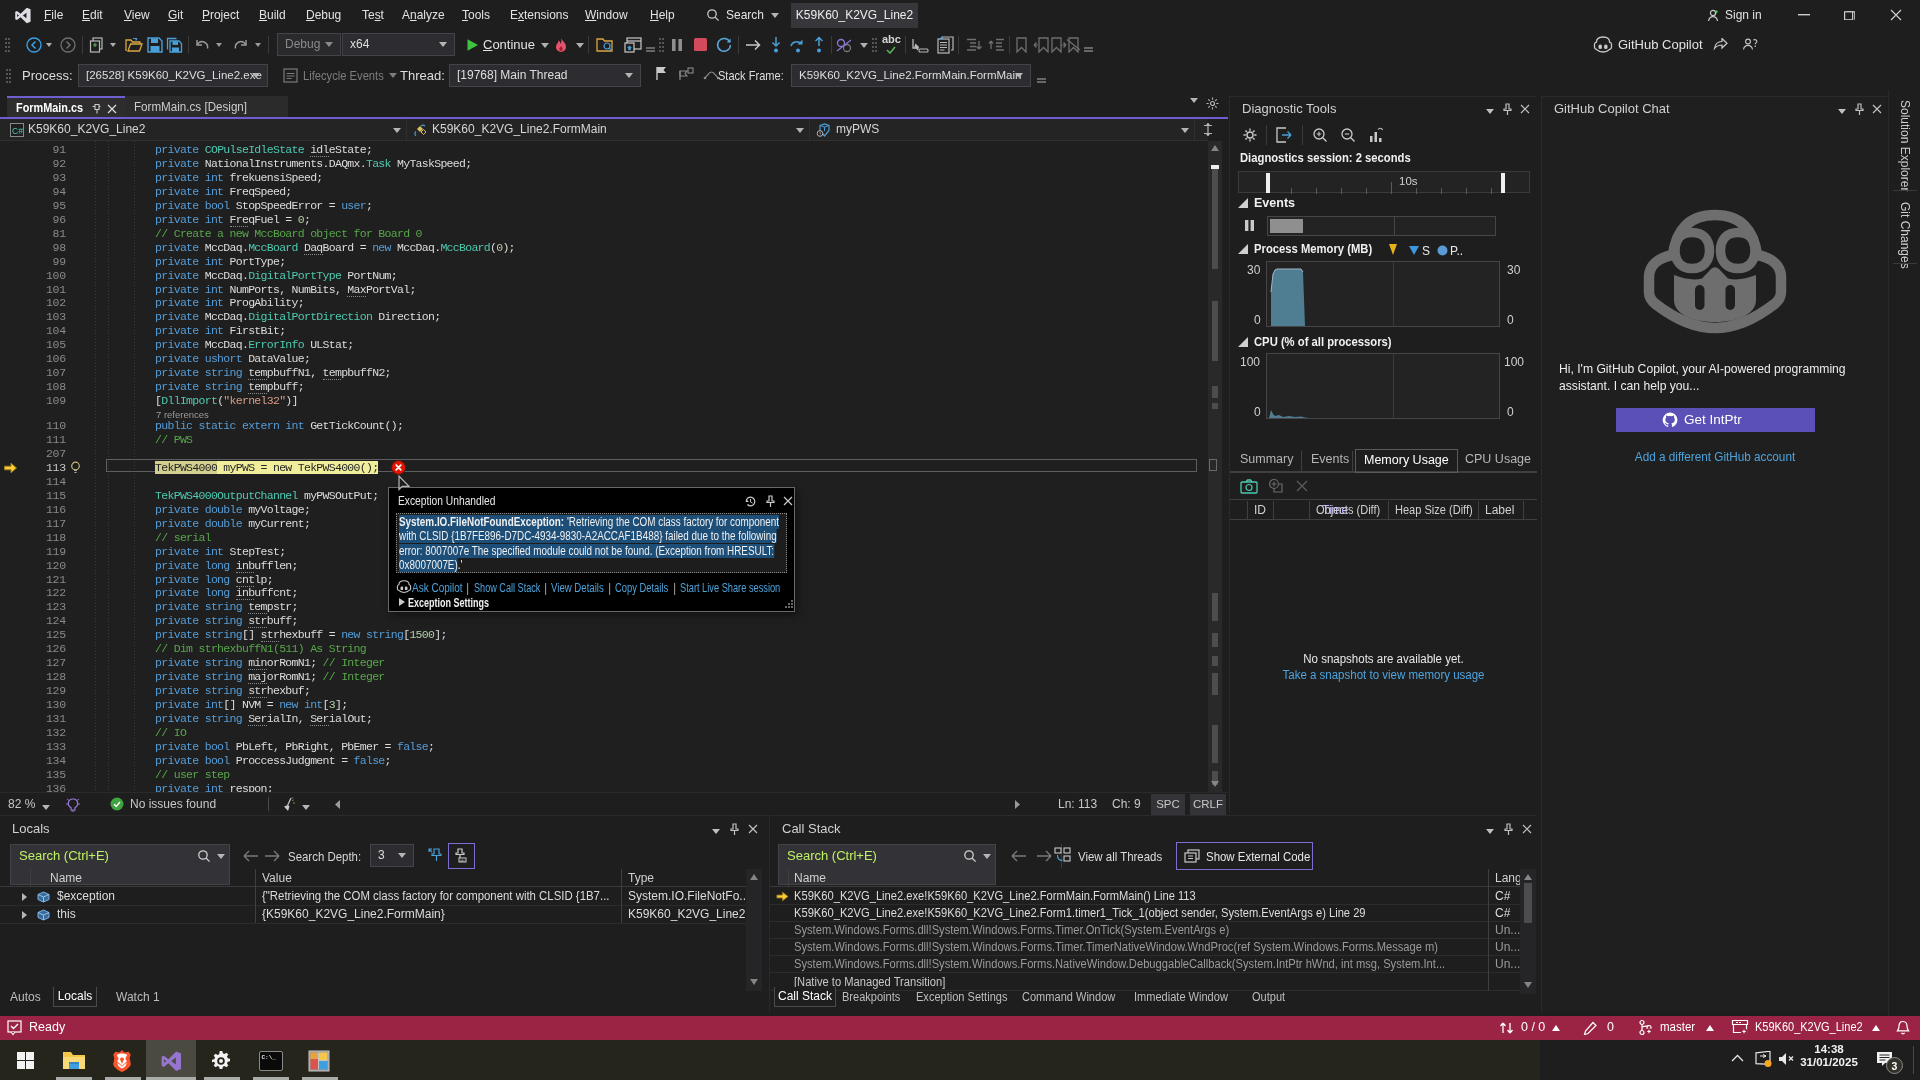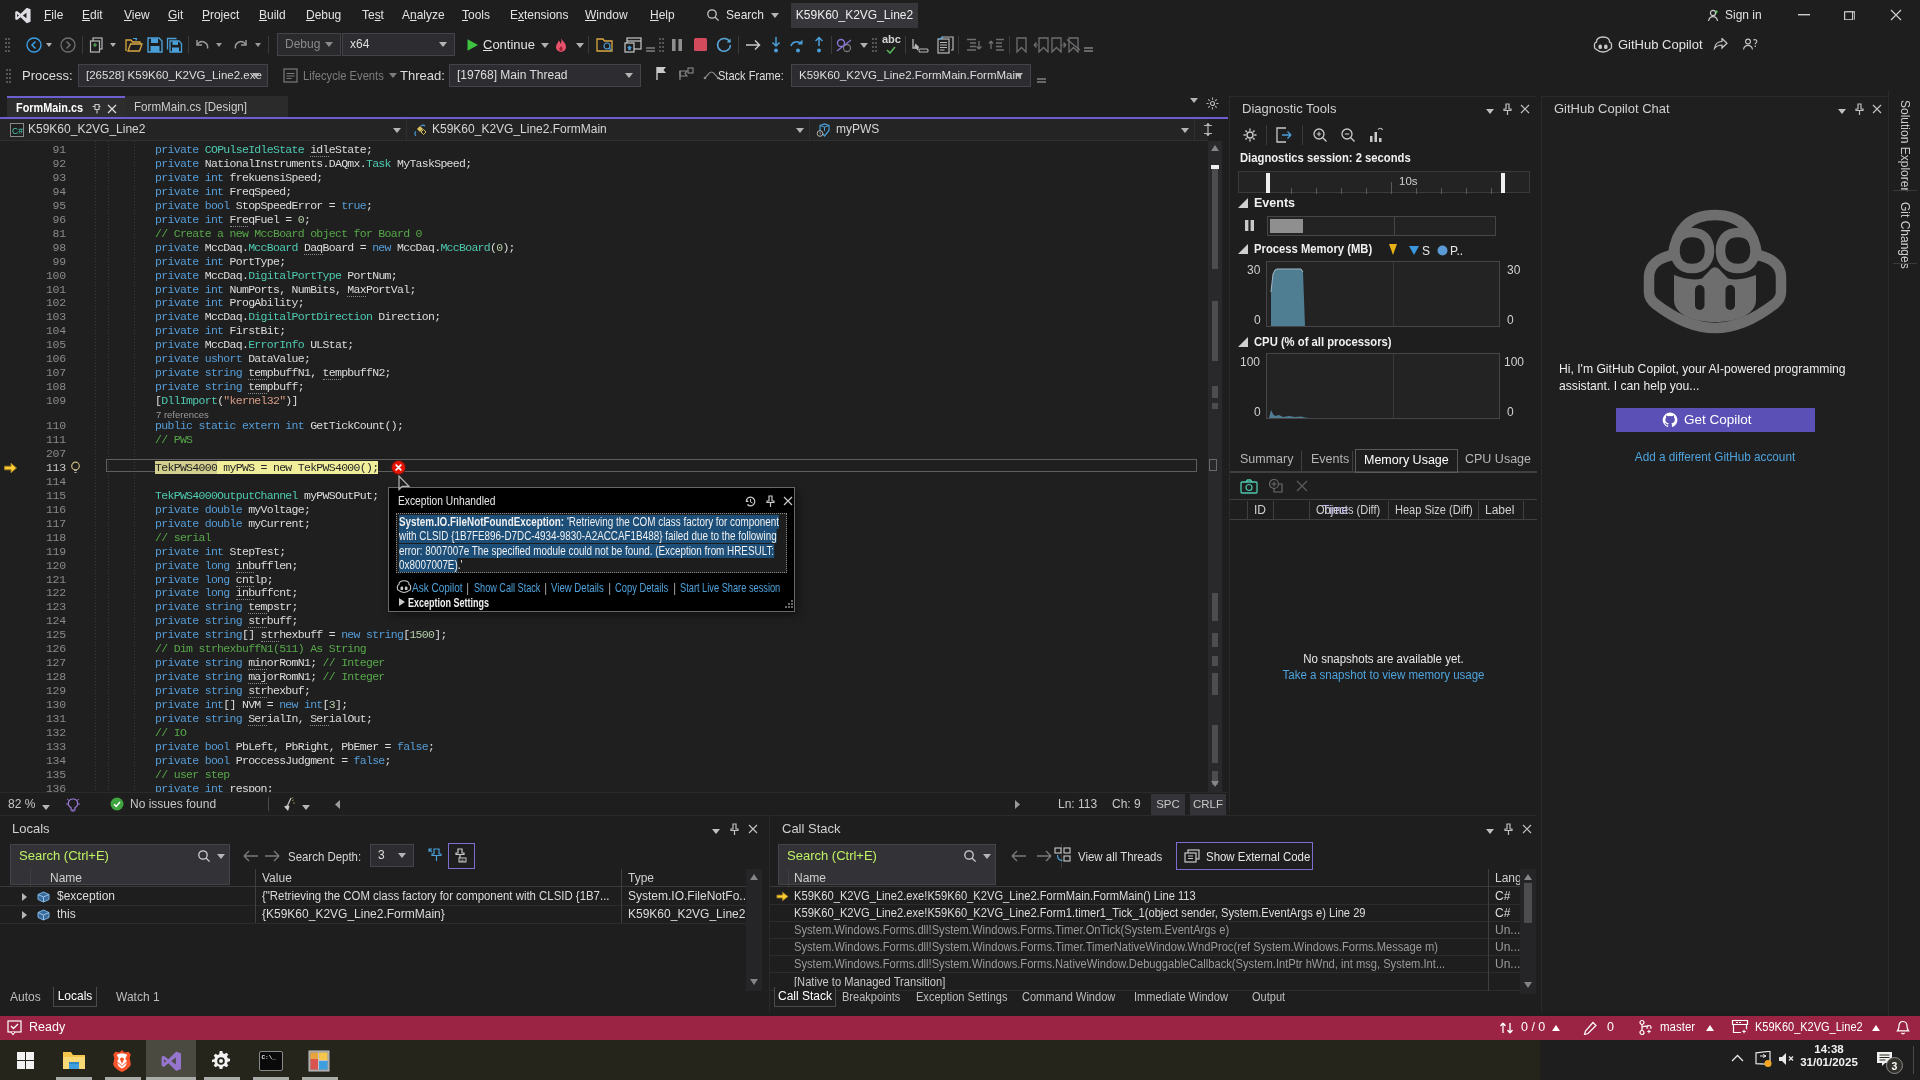--- a/index.html
+++ b/index.html
@@ -385,21 +385,21 @@
 </div>
 
 <div id="editor">
   <div class="ig" style="left:95px;"></div>
   <div class="ig" style="left:108px;"></div>
   <div class="ig" style="left:134px;"></div>
 <div class="cl" style="top:2.0px;"><span class="ln">91</span><span class="ct"><span style="white-space:pre;">        </span><span class="kw">private</span><span class="id"> </span><span class="ty">COPulseIdleState</span><span class="id"> <span class="sug">idl</span>eState;</span></span></div>
 <div class="cl" style="top:15.9px;"><span class="ln">92</span><span class="ct"><span style="white-space:pre;">        </span><span class="kw">private</span><span class="id"> NationalInstruments.DAQmx.</span><span class="ty">Task</span><span class="id"> MyTaskSpeed;</span></span></div>
 <div class="cl" style="top:29.9px;"><span class="ln">93</span><span class="ct"><span style="white-space:pre;">        </span><span class="kw">private int</span><span class="id"> frekuensiSpeed;</span></span></div>
 <div class="cl" style="top:43.8px;"><span class="ln">94</span><span class="ct"><span style="white-space:pre;">        </span><span class="kw">private int</span><span class="id"> FreqSpeed;</span></span></div>
-<div class="cl" style="top:57.8px;"><span class="ln">95</span><span class="ct"><span style="white-space:pre;">        </span><span class="kw">private bool</span><span class="id"> StopSpeedError = </span><span class="kw">true</span><span class="id">;</span></span></div>
+<div class="cl" style="top:57.8px;"><span class="ln">95</span><span class="ct"><span style="white-space:pre;">        </span><span class="kw">private bool</span><span class="id"> StopSpeedError = </span><span class="kw">user</span><span class="id">;</span></span></div>
 <div class="cl" style="top:71.8px;"><span class="ln">96</span><span class="ct"><span style="white-space:pre;">        </span><span class="kw">private int</span><span class="id"> <span class="sug">Fre</span>qFuel = </span><span class="nu">0</span><span class="id">;</span></span></div>
 <div class="cl" style="top:85.7px;"><span class="ln">81</span><span class="ct"><span style="white-space:pre;">        </span><span class="cm">// Create a new MccBoard object for Board 0</span></span></div>
 <div class="cl" style="top:99.7px;"><span class="ln">98</span><span class="ct"><span style="white-space:pre;">        </span><span class="kw">private</span><span class="id"> MccDaq.</span><span class="ty">MccBoard</span><span class="id"> <span class="sug">Daq</span>Board = </span><span class="kw">new</span><span class="id"> MccDaq.</span><span class="ty">MccBoard</span><span class="id">(</span><span class="nu">0</span><span class="id">);</span></span></div>
 <div class="cl" style="top:113.6px;"><span class="ln">99</span><span class="ct"><span style="white-space:pre;">        </span><span class="kw">private int</span><span class="id"> PortType;</span></span></div>
 <div class="cl" style="top:127.6px;"><span class="ln">100</span><span class="ct"><span style="white-space:pre;">        </span><span class="kw">private</span><span class="id"> MccDaq.</span><span class="ty">DigitalPortType</span><span class="id"> PortNum;</span></span></div>
 <div class="cl" style="top:141.5px;"><span class="ln">101</span><span class="ct"><span style="white-space:pre;">        </span><span class="kw">private int</span><span class="id"> NumPorts, NumBits, <span class="sug">Max</span>PortVal;</span></span></div>
 <div class="cl" style="top:155.4px;"><span class="ln">102</span><span class="ct"><span style="white-space:pre;">        </span><span class="kw">private int</span><span class="id"> ProgAbility;</span></span></div>
 <div class="cl" style="top:169.4px;"><span class="ln">103</span><span class="ct"><span style="white-space:pre;">        </span><span class="kw">private</span><span class="id"> MccDaq.</span><span class="ty">DigitalPortDirection</span><span class="id"> Direction;</span></span></div>
 <div class="cl" style="top:183.3px;"><span class="ln">104</span><span class="ct"><span style="white-space:pre;">        </span><span class="kw">private int</span><span class="id"> FirstBit;</span></span></div>
 <div class="cl" style="top:197.3px;"><span class="ln">105</span><span class="ct"><span style="white-space:pre;">        </span><span class="kw">private</span><span class="id"> MccDaq.</span><span class="ty">ErrorInfo</span><span class="id"> ULStat;</span></span></div>
@@ -880,21 +880,21 @@
     <path d="M100 23.5 c10.5 0 17 7 17 18 0 11 -6.5 18 -17 18 -11 0 -17.5 -7 -17.5 -18 C82.5 30.5 89 23.5 100 23.5z" fill="none" stroke="#6e6e6e" stroke-width="9.5"></path>
     <path d="M36 66 c10 4 20 5.5 28 3.5 l9 -9.5 a5.5 5.5 0 0 1 8 0 l9 9.5 c8 2 18 0.5 28 -3.5 v25 c0 13 -16 22 -41 22 s-41 -9 -41 -22 z" fill="#6e6e6e"></path>
     <rect x="57" y="76" width="9.5" height="25" rx="4.7" fill="#1f1f20"></rect>
     <rect x="87.5" y="76" width="9.5" height="25" rx="4.7" fill="#1f1f20"></rect>
   </svg>
   <div class="abs" style="left:17px;top:263px;font-size:13.5px;line-height:17px;color:#ededed;transform:scaleX(0.9);transform-origin:0 0;white-space:nowrap;">Hi, I'm GitHub Copilot, your AI-powered programming<br>assistant. I can help you...</div>
   <div class="abs" style="left:74px;top:311px;width:199px;height:24px;background:#5b50b5;text-align:center;">
     <svg class="abs" style="left:46px;top:4px;" width="16" height="16" viewBox="0 0 16 16">
         <path fill="#ffffff" d="M8 .6a7.4 7.4 0 0 0-2.3 14.4c.4.1.5-.2.5-.4v-1.3c-2 .4-2.5-.9-2.5-.9-.3-.9-.8-1.1-.8-1.1-.7-.5 0-.5 0-.5.8.1 1.2.8 1.2.8.7 1.2 1.8.9 2.2.7 0-.5.3-.9.5-1.1-1.6-.2-3.4-.8-3.4-3.7 0-.8.3-1.5.8-2-.1-.2-.3-1 0-2 0 0 .6-.2 2 .8a7 7 0 0 1 3.7 0c1.4-1 2-.8 2-.8.4 1 .2 1.8.1 2 .5.5.8 1.2.8 2 0 2.9-1.8 3.5-3.4 3.7.3.2.5.7.5 1.4v2c0 .2.1.5.5.4A7.4 7.4 0 0 0 8 .6z"></path>
       </svg>
-    <span style="position:absolute;left:68px;top:4px;font-size:13.5px;color:#ffffff;">Get Copilot</span>
+    <span style="position:absolute;left:68px;top:4px;font-size:13.5px;color:#ffffff;">Get IntPtr</span>
   </div>
   <div class="abs" style="left:0;top:352px;width:346px;text-align:center;font-size:13.5px;color:#4ea3dc;transform:scaleX(0.87);">Add a different GitHub account</div>
 </div>
 
 <div class="abs" id="rstrip" style="left:1888px;top:90px;width:32px;height:926px;background:#1e1e1f;border-left:1px solid #2a2a2b;">
   <div class="vtext" style="left:9px;top:10px;">Solution Explorer</div>
   <div class="abs" style="left:4px;top:100px;width:24px;height:1px;background:#3a3a3d;"></div>
   <div class="vtext" style="left:9px;top:112px;">Git Changes</div>
   <div class="abs" style="left:4px;top:173px;width:24px;height:1px;background:#3a3a3d;"></div>
 </div>

